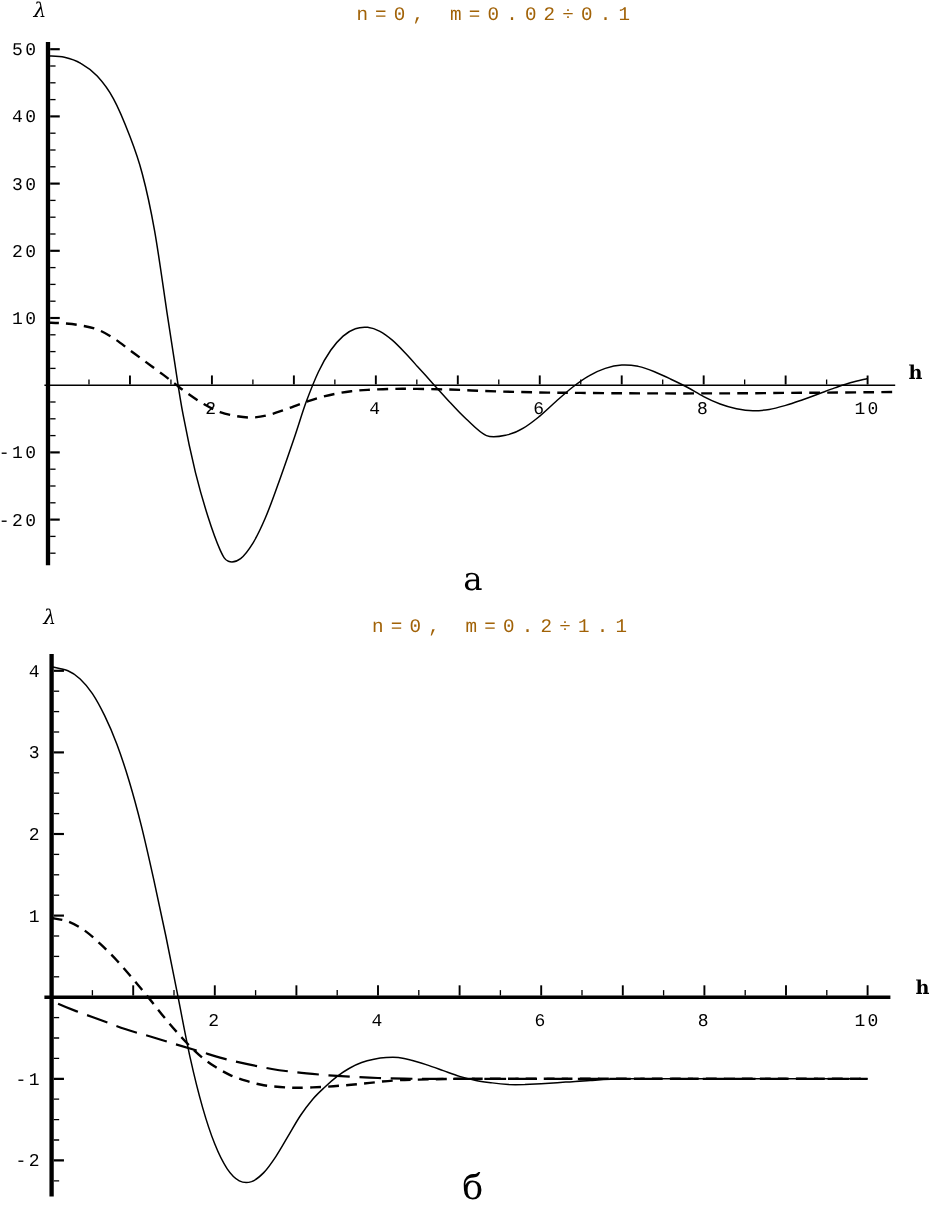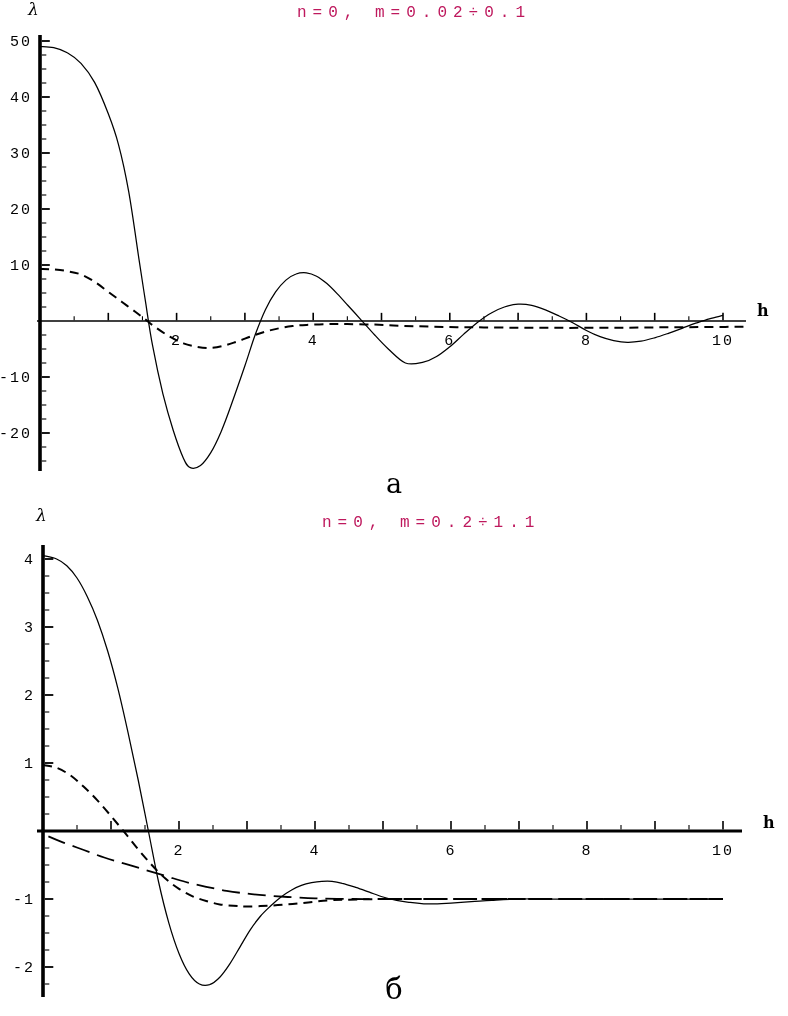--- a/index.html
+++ b/index.html
@@ -1,22 +1,22 @@
 <!DOCTYPE html>
 <html><head>
 <meta charset="utf-8">
 <style>
   html,body{margin:0;padding:0;background:#ffffff;}
   .page{position:relative;width:788px;height:1016px;background:#ffffff;overflow:hidden;
         font-family:"Liberation Mono", monospace;color:#000;}
   svg{position:absolute;left:0;top:0;}
   .plot-title{position:absolute;font:16px "Liberation Mono", monospace;letter-spacing:6px;
-              white-space:pre;color:#be185d;}
+              white-space:pre;color:#a16207;}
   .t-a{left:297px;top:4px;}
-  .t-b{left:322px;top:514px;text-align:center;}
+  .t-b{left:310px;top:514px;text-align:center;}
   .axisletter{position:absolute;color:#000;}
   .lam{font:italic 17px "DejaVu Serif", serif;}
   .lam-a{left:28px;top:-1px;}
   .lam-b{left:36px;top:505px;}
   .hlab{font:bold 16px "DejaVu Serif", serif;}
   .h-a{left:757px;top:301px;}
   .h-b{left:763px;top:813px;}
   .caption{position:absolute;left:0;width:788px;text-align:center;
            font-family:"DejaVu Serif", serif;color:#000;}
   .cap-a{top:468px;font-size:27px;}

